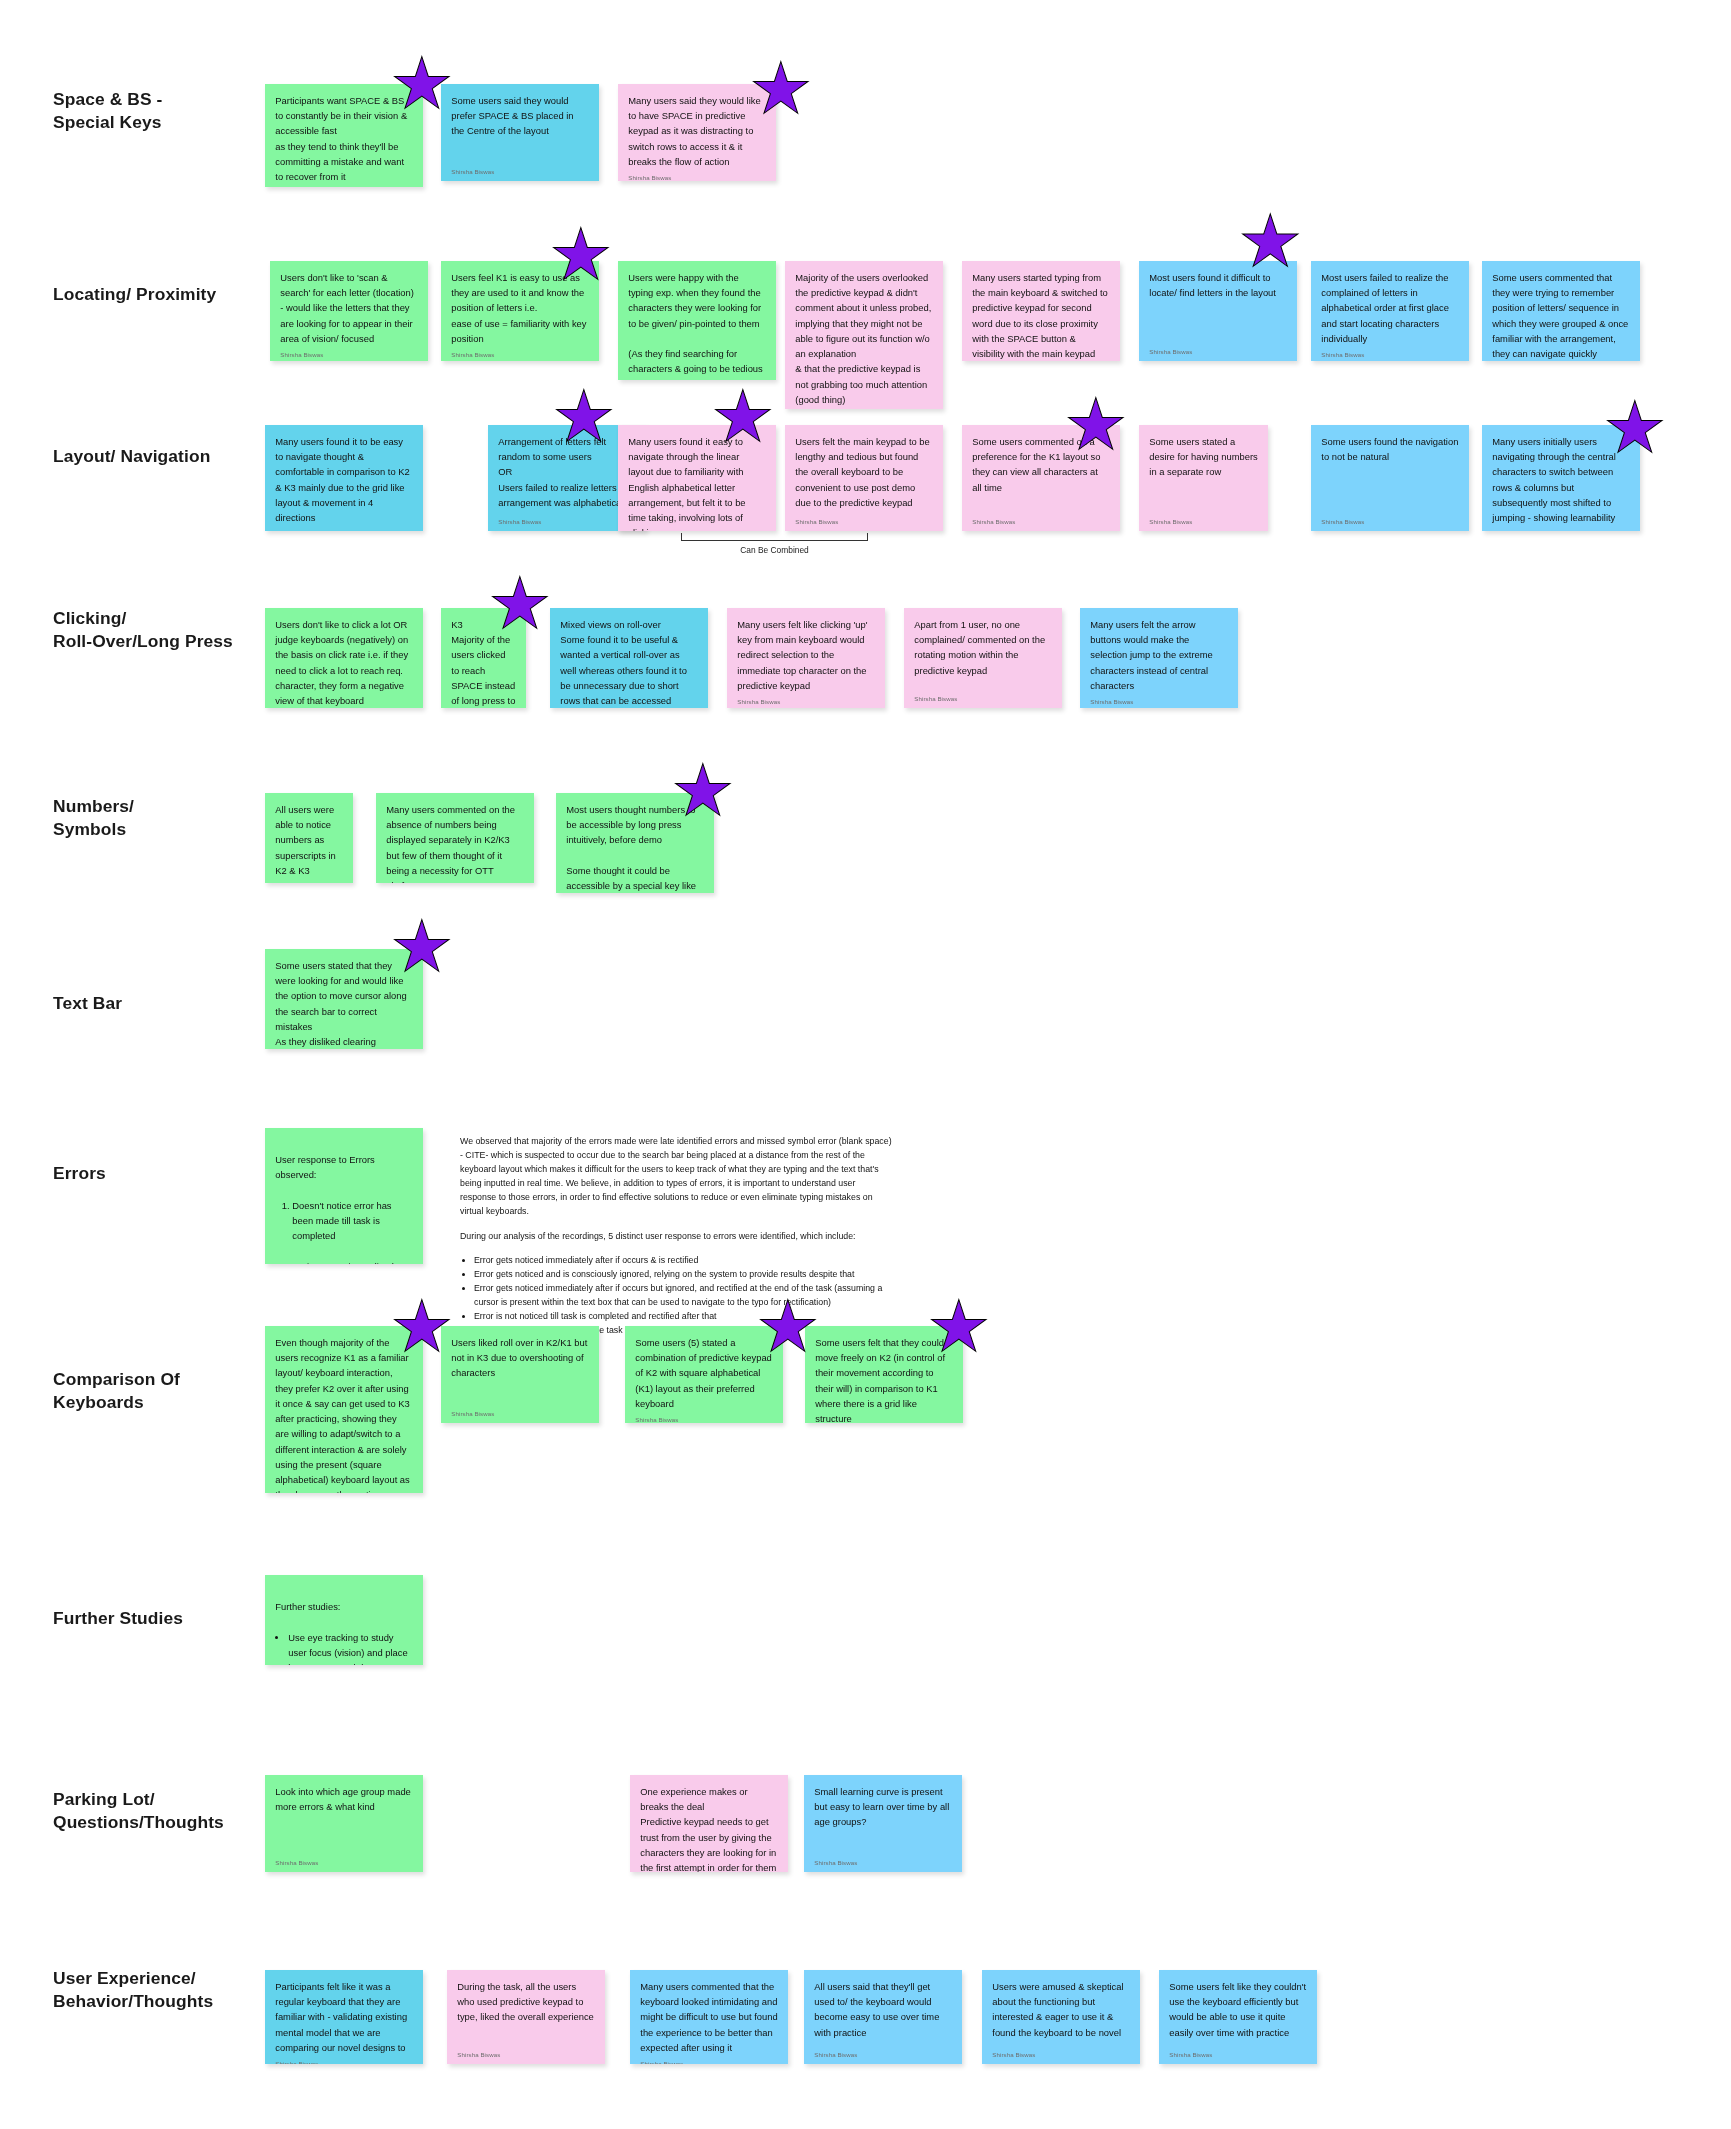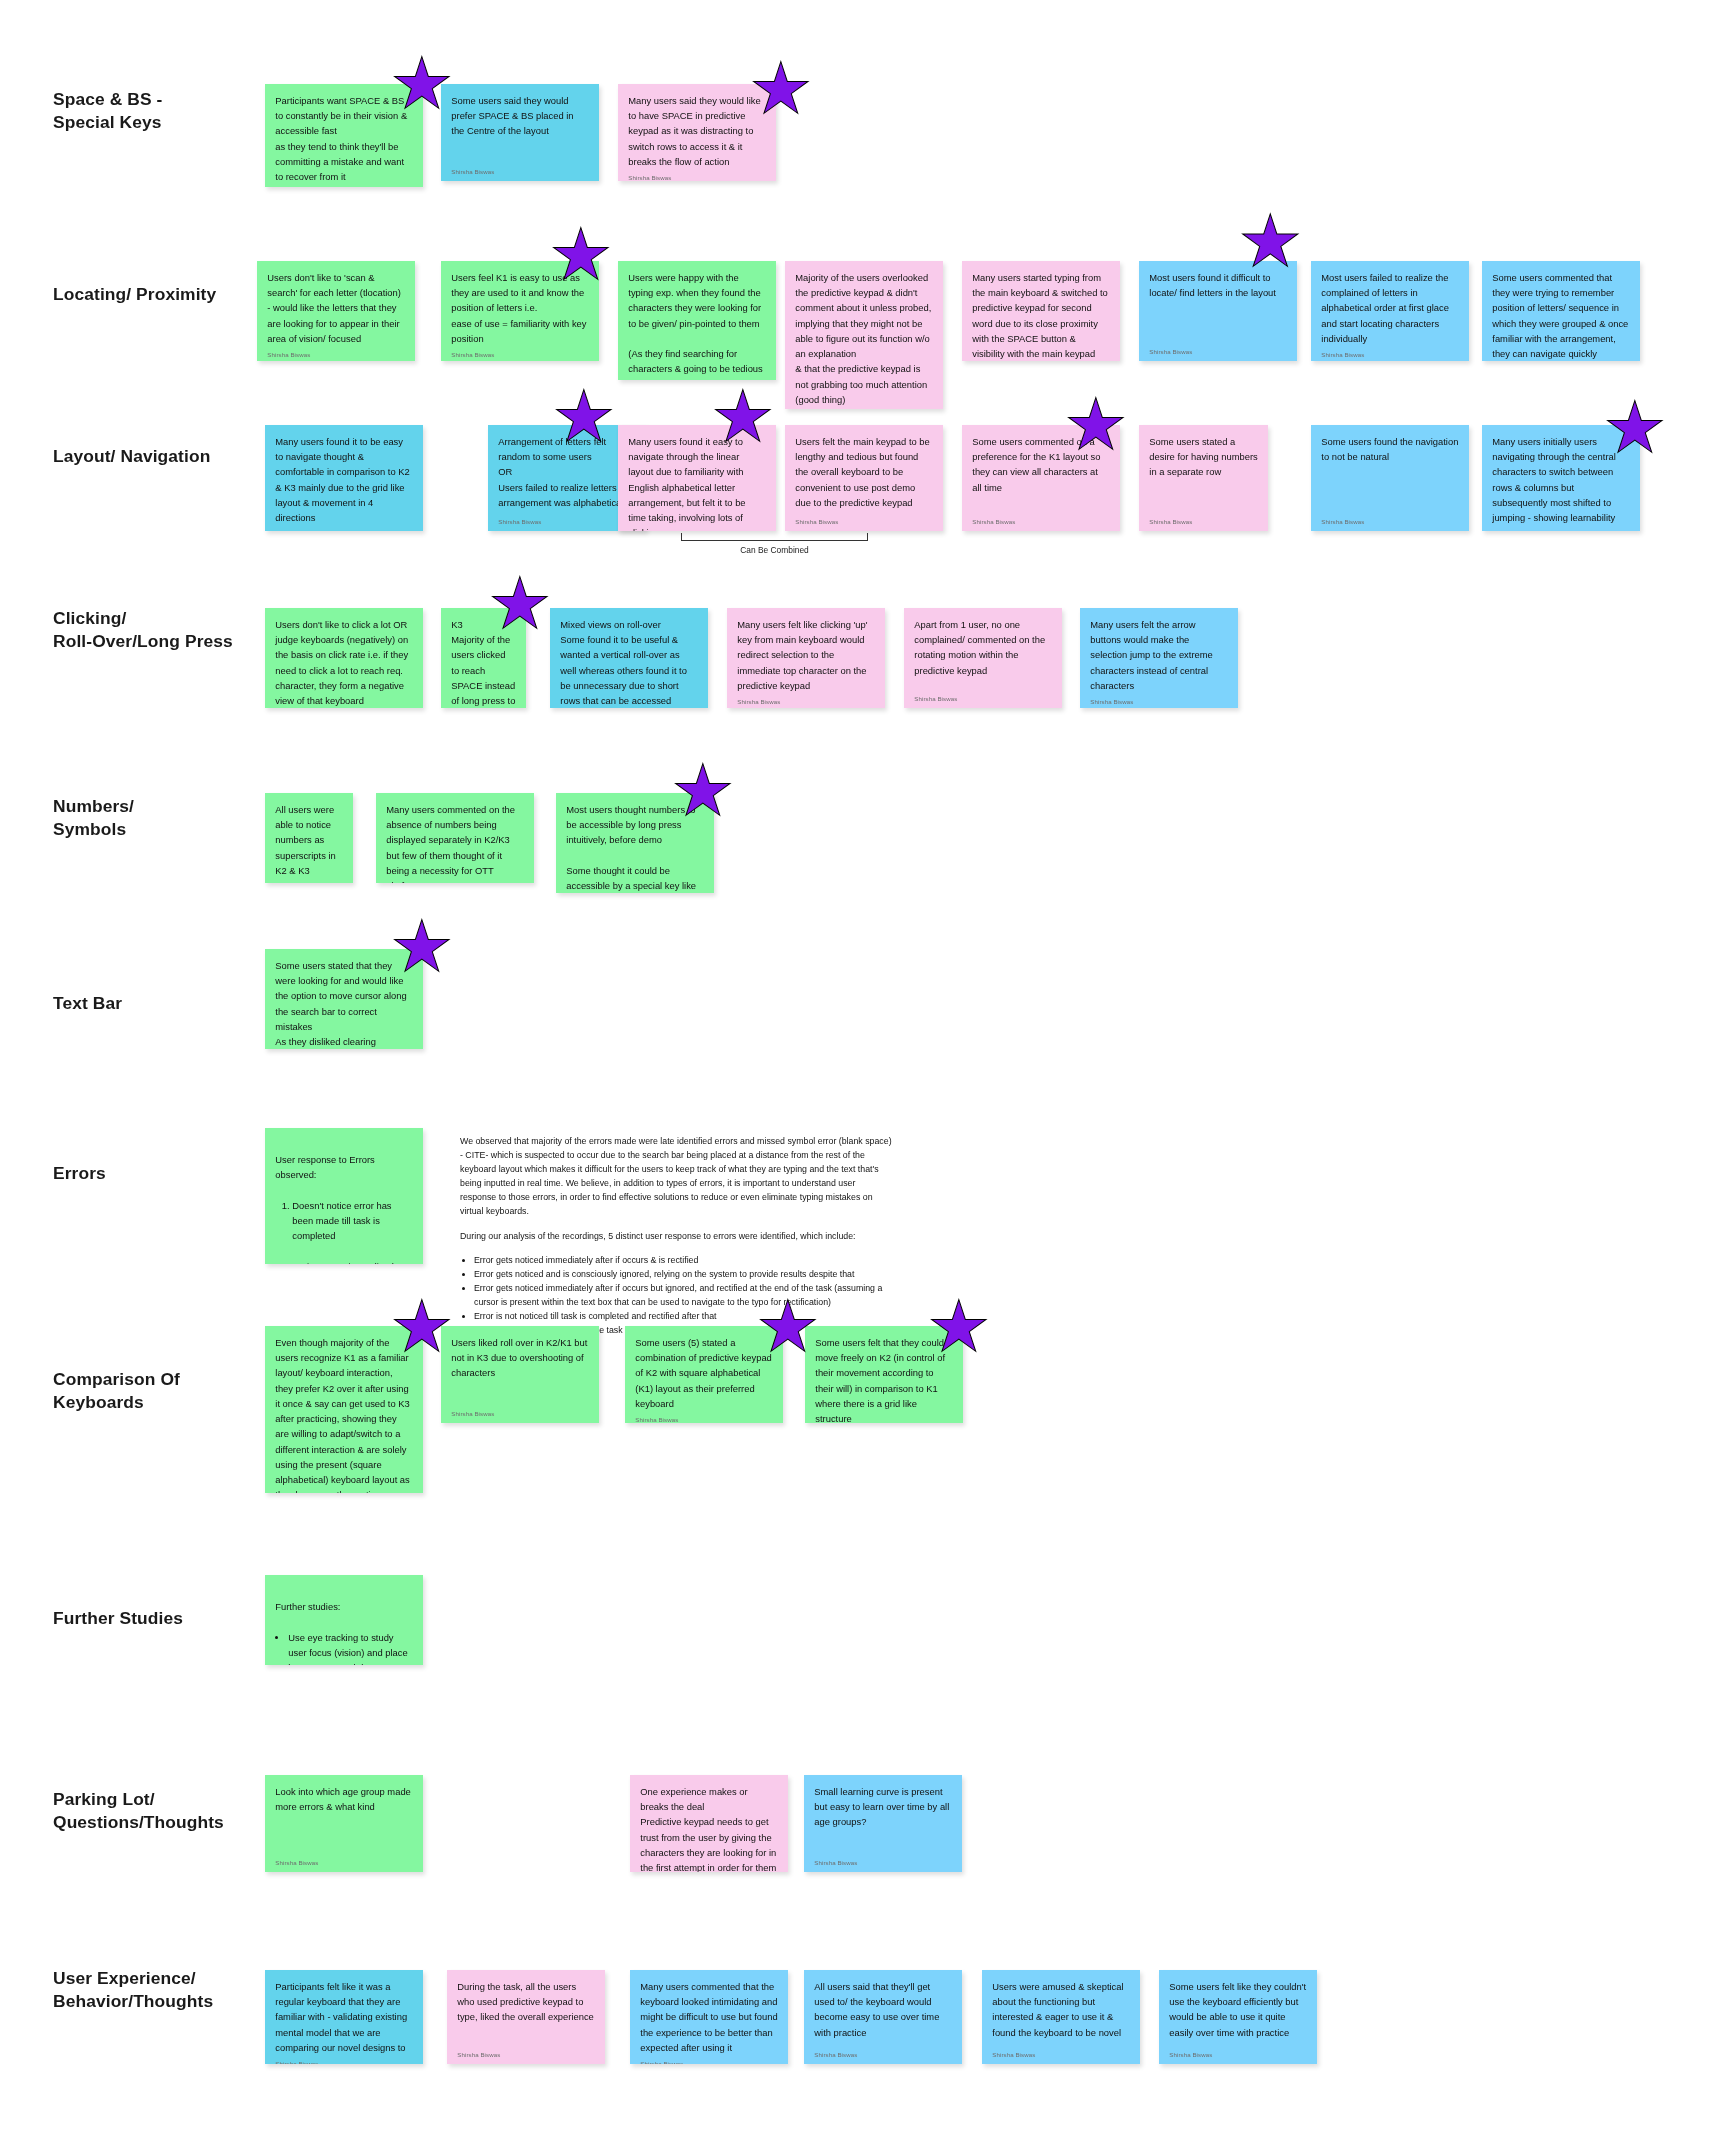--- a/index.html
+++ b/index.html
@@ -125,21 +125,21 @@
     <div class="body">Some users said they would prefer SPACE &amp; BS placed in the Centre of the layout</div>
     <div class="author">Shirsha Biswas</div>
   </div>
   <div class="note p" style="left:618px; top:84px; width:158px; height:97px;">
     <div class="body">Many users said they would like to have SPACE in predictive keypad as it was distracting to switch rows to access it &amp; it breaks the flow of action</div>
     <div class="author">Shirsha Biswas</div>
   </div>
   <div class="star" style="left:390px; top:48px; font-size:71px;">★</div>
   <div class="star" style="left:749px; top:53px; font-size:71px;">★</div>
 
-  <div class="note g" style="left:257px; top:261px; width:158px; height:100px;">
+  <div class="note g" style="left:270px; top:261px; width:158px; height:100px;">
     <div class="body">Users don't like to 'scan &amp; search' for each letter (tlocation) - would like the letters that they are looking for to appear in their area of vision/ focused</div>
     <div class="author">Shirsha Biswas</div>
   </div>
   <div class="note g" style="left:441px; top:261px; width:158px; height:100px;">
     <div class="body">Users feel K1 is easy to use as they are used to it and know the position of letters i.e.
 ease of use = familiarity with key position</div>
     <div class="author">Shirsha Biswas</div>
   </div>
   <div class="note g" style="left:618px; top:261px; width:158px; height:119px;">
     <div class="body">Users were happy with the typing exp. when they found the characters they were looking for to be given/ pin-pointed to them

